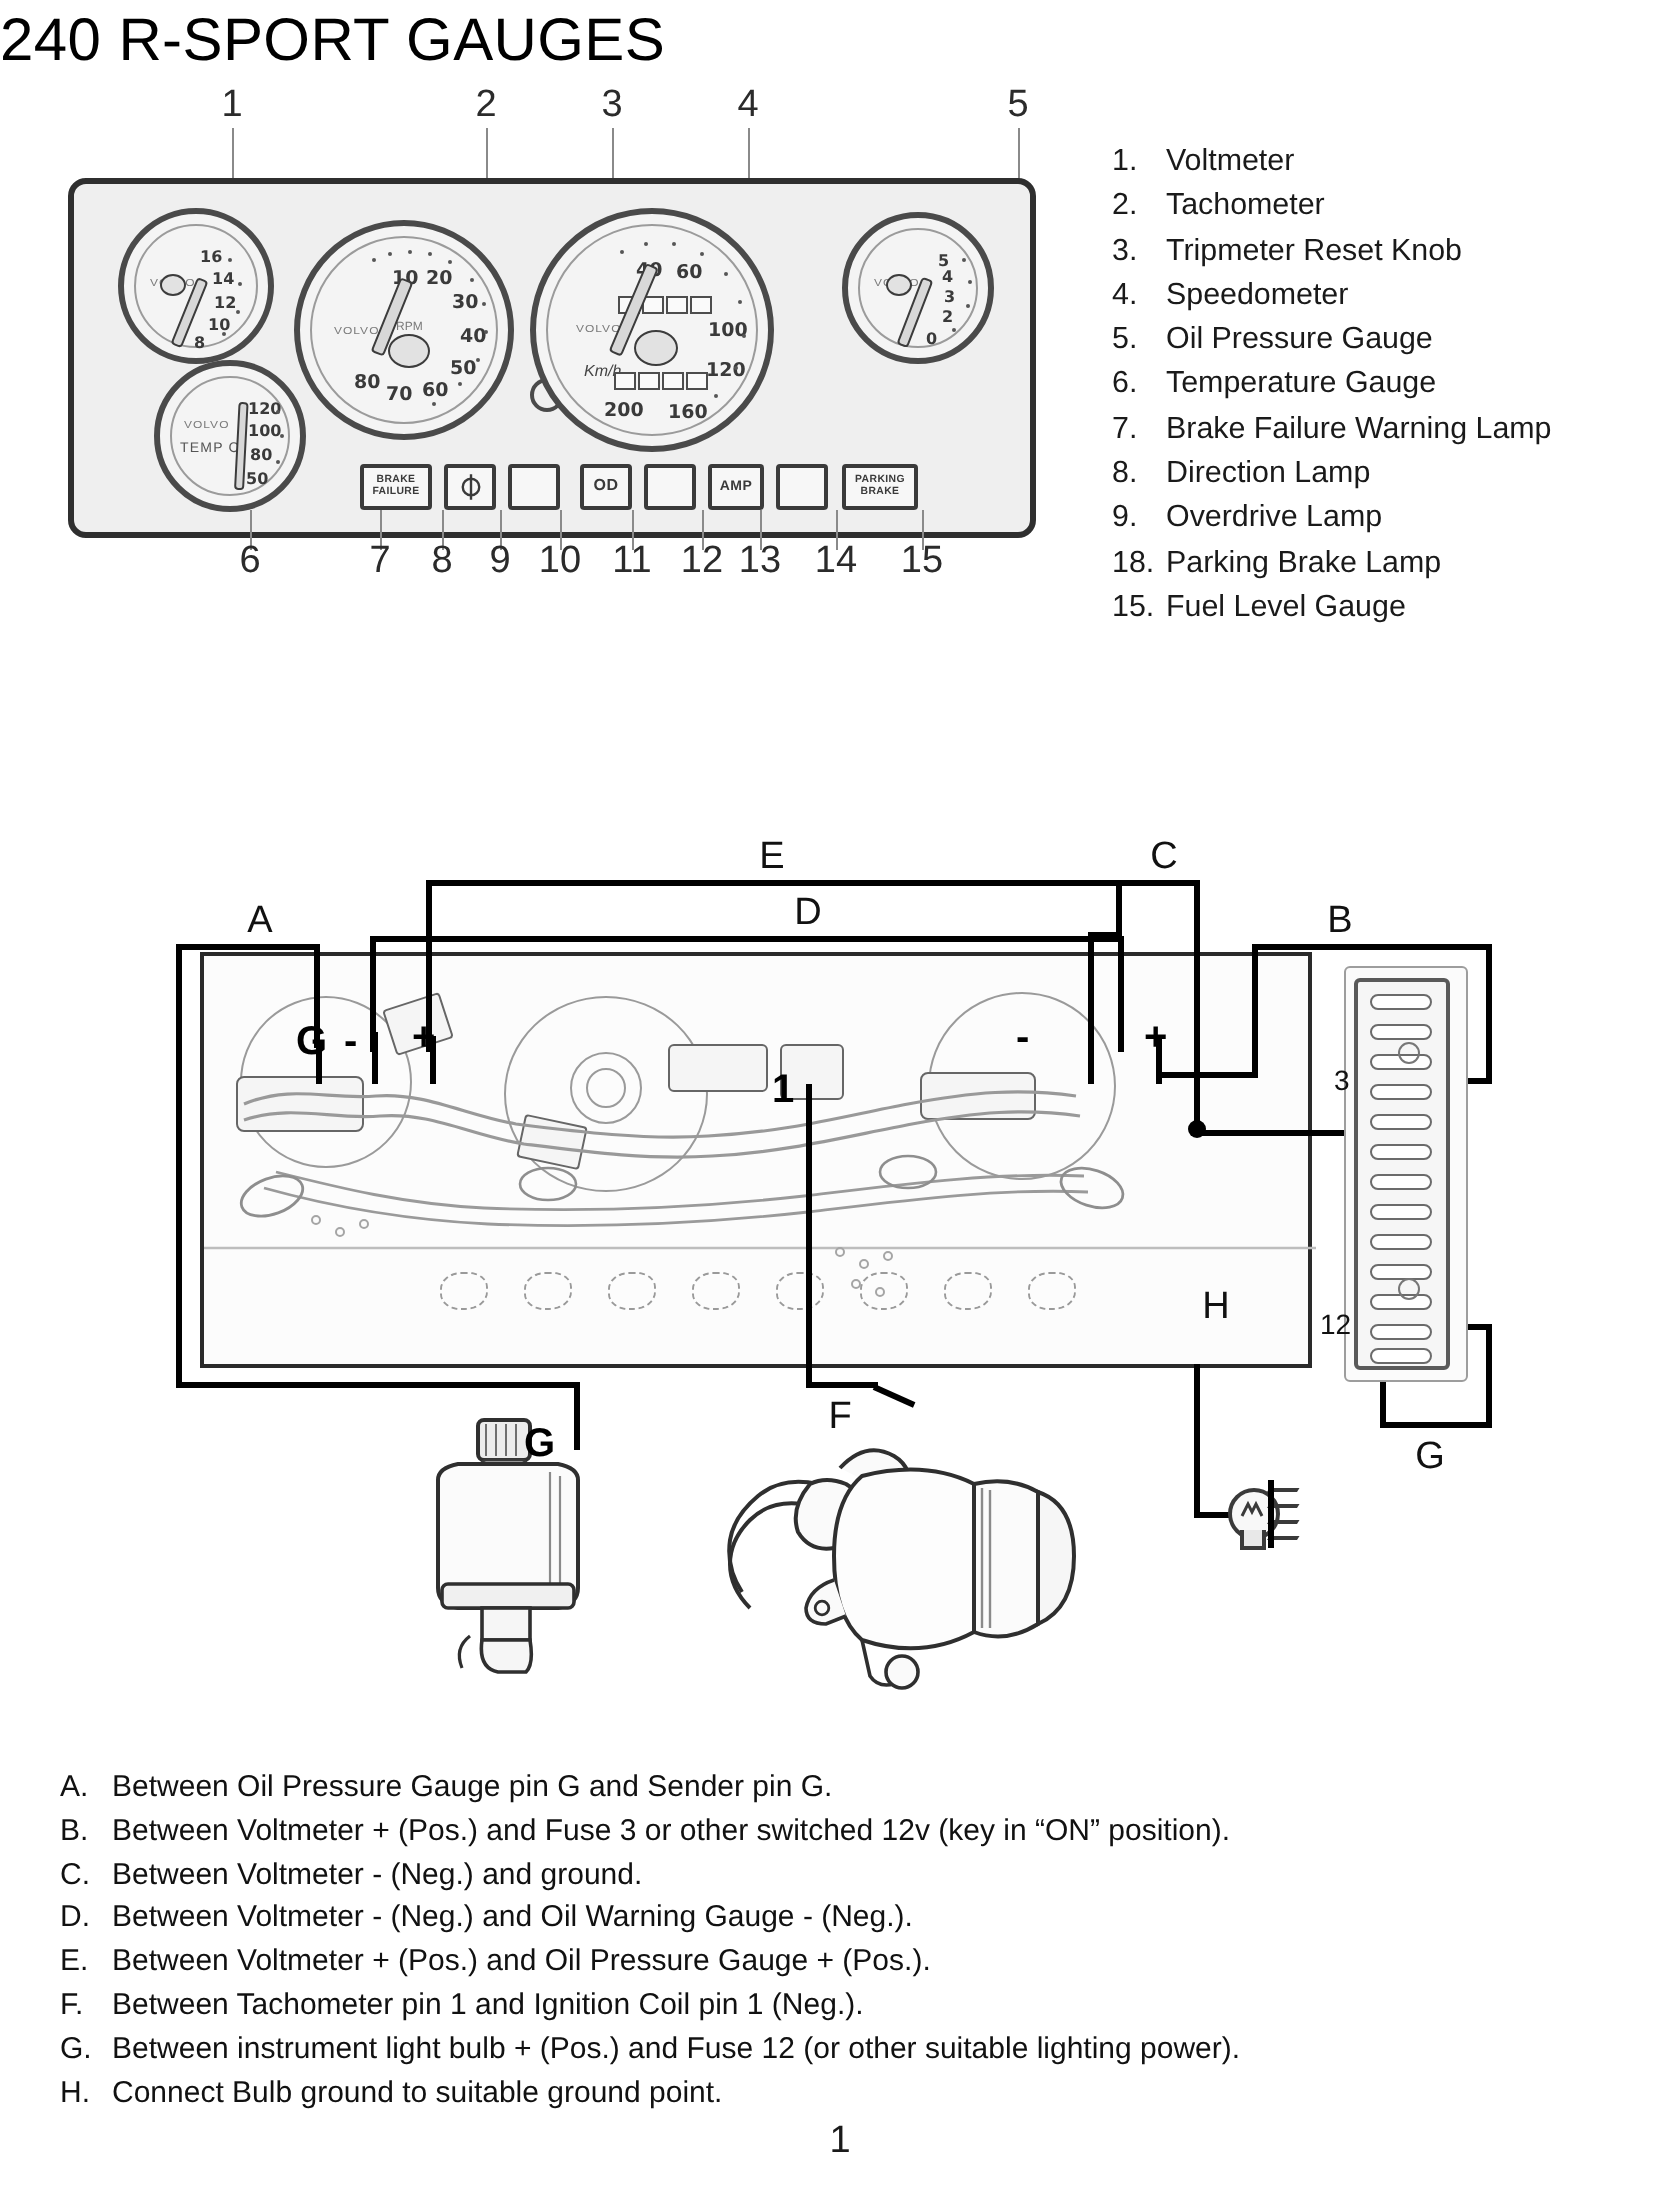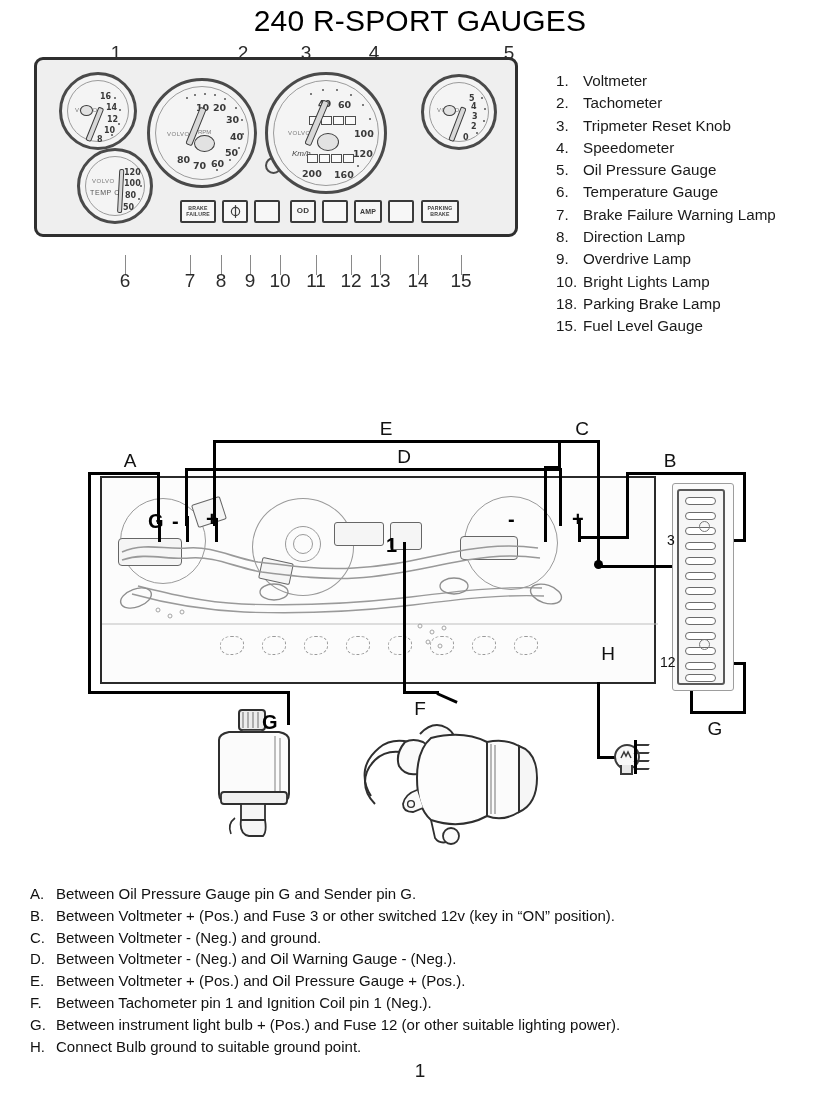--- a/index.html
+++ b/index.html
@@ -15,21 +15,20 @@
     color: #000000;
     overflow: hidden;
   }
 
   
   .doc-title {
     position: absolute;
     top: 4px;
     left: 0;
     width: 840px;
-    text-align: center;
     font-size: 30px;
     font-weight: 400;
     letter-spacing: 0.2px;
     color: #000;
   }
 
   
   #cluster-figure {
     position: absolute;
     left: 28px;
@@ -47,21 +46,21 @@
   }
   .callout-line {
     position: absolute;
     width: 1px;
     background: #8a8a8a;
   }
 
   .cluster-body {
     position: absolute;
     left: 6px;
-    top: 15px;
+    top: 47px;
     width: 484px;
     height: 180px;
     border: 3px solid #2f2f2f;
     border-radius: 9px;
     background: #efefef;
     box-sizing: border-box;
   }
   .gauge {
     position: absolute;
     border-radius: 50%;
@@ -534,24 +533,20 @@
   </div>
   <div class="legend-row">
     <span class="legend-num">8.</span>
     <span class="legend-label">Direction Lamp</span>
   </div>
   <div class="legend-row">
     <span class="legend-num">9.</span>
     <span class="legend-label">Overdrive Lamp</span>
   </div>
   <div class="legend-row">
-    <span class="legend-num">10.</span>
-    <span class="legend-label">Bright Lights Lamp</span>
-  </div>
-  <div class="legend-row">
     <span class="legend-num">18.</span>
     <span class="legend-label">Parking Brake Lamp</span>
   </div>
   <div class="legend-row">
     <span class="legend-num">15.</span>
     <span class="legend-label">Fuel Level Gauge</span>
   </div>
 </div>
 
 <div id="wiring-figure">

